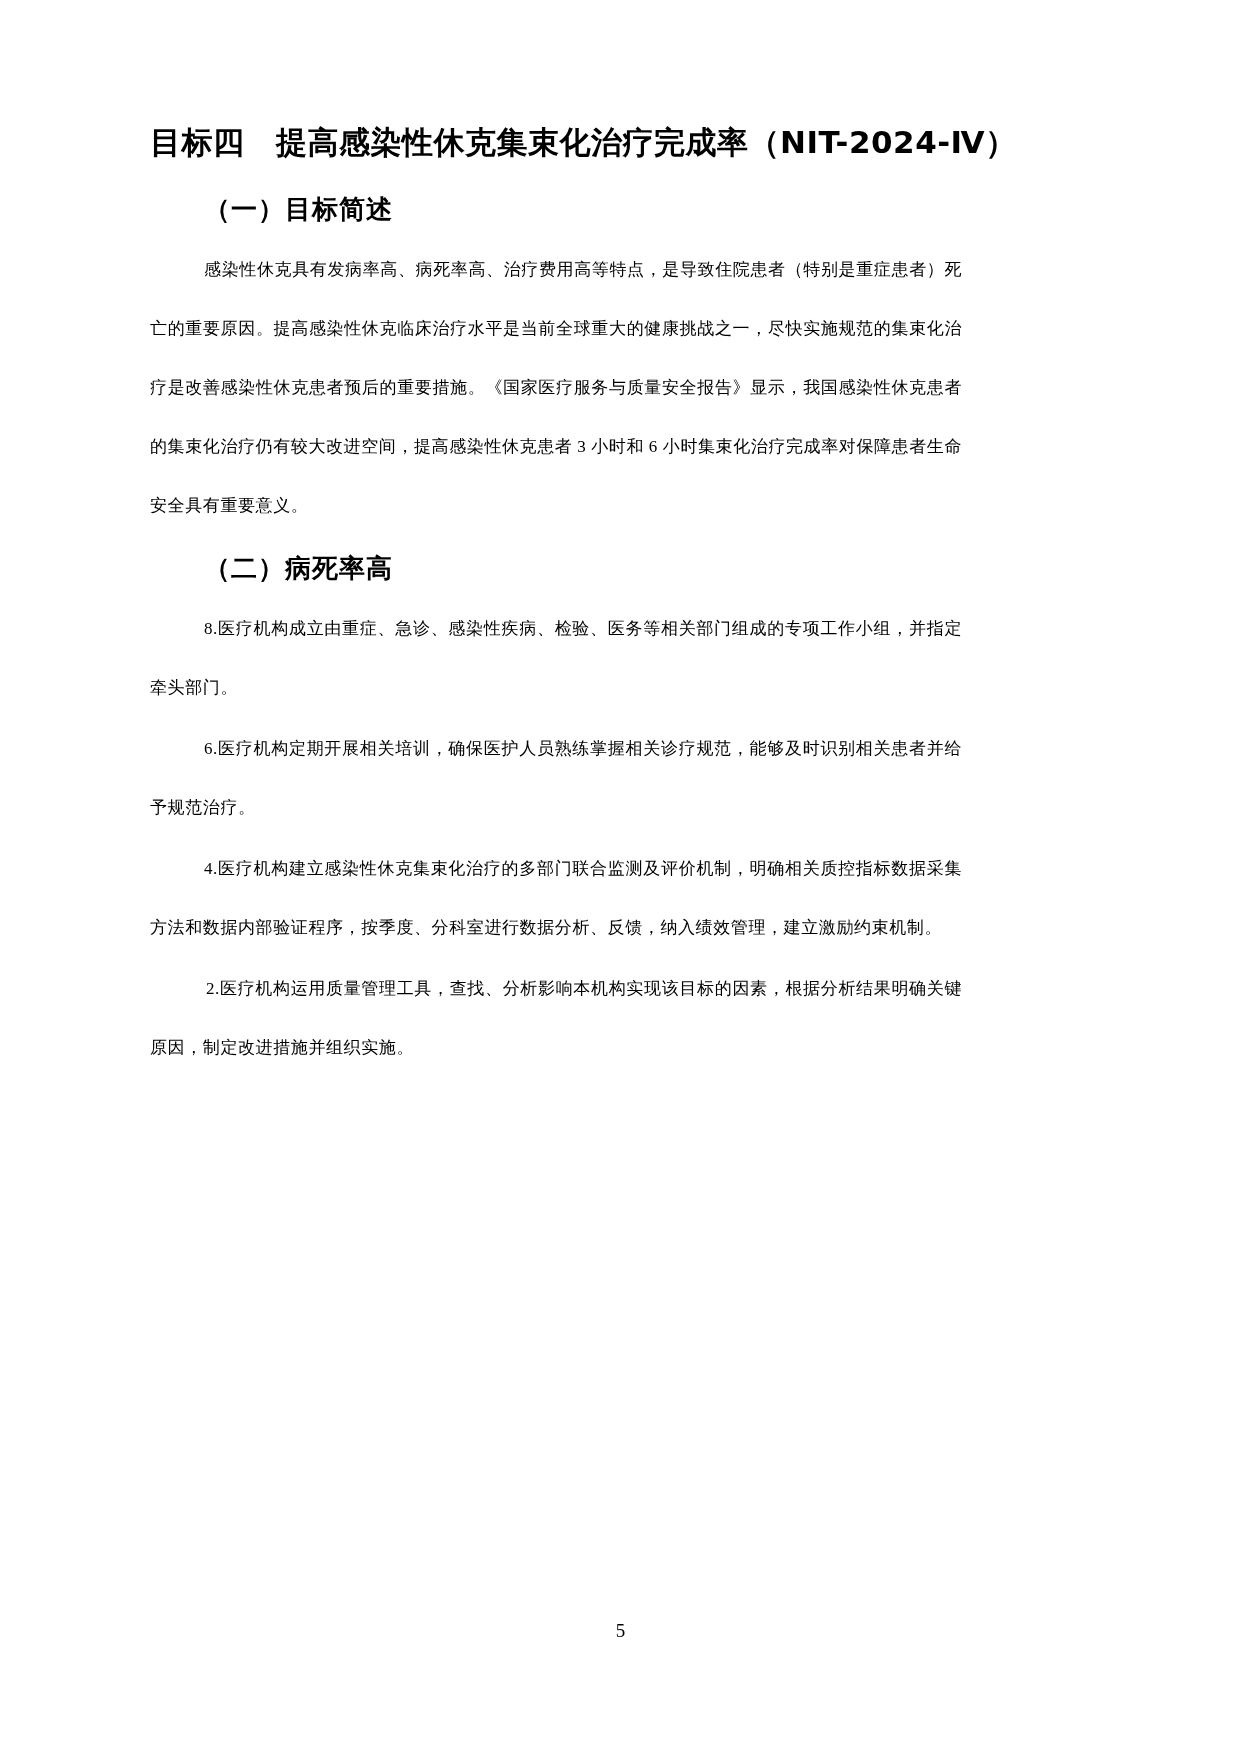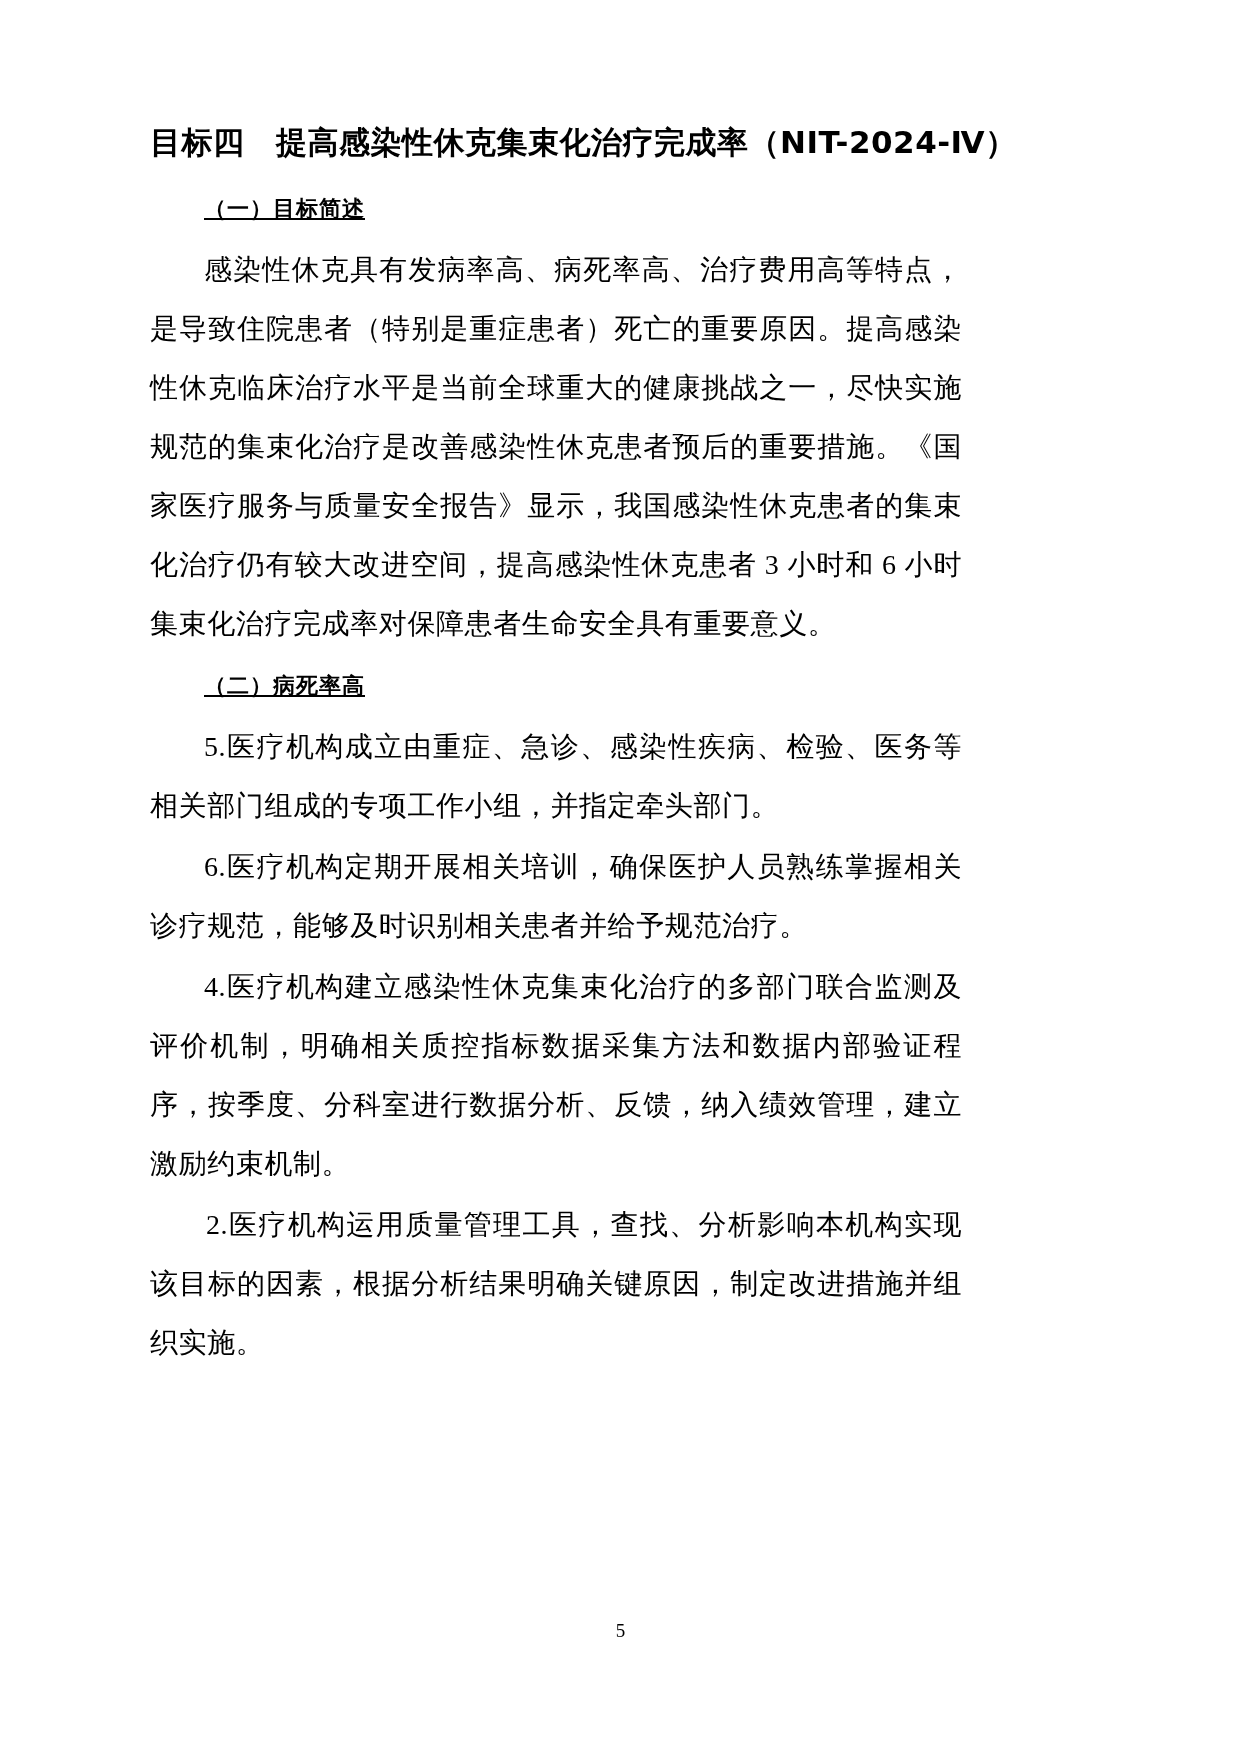--- a/index.html
+++ b/index.html
@@ -35,31 +35,30 @@
     line-height: 48px;
     letter-spacing: 0.5px;
     white-space: nowrap;
     margin: 0 0 22px 0;
     text-align: left;
   }
 
   .section-heading {
     font-family: "DejaVu Sans", "Liberation Sans", sans-serif;
     font-weight: 700;
-    font-size: 22px;
+    font-size: 26px;
     line-height: 42px;
     letter-spacing: 1px;
     margin: 0 0 10px 0;
     text-indent: 54px;
-    text-decoration: underline;
   }
 
   .para {
     font-family: "Liberation Serif", "DejaVu Serif", serif;
-    font-size: 28px;
+    font-size: 17px;
     line-height: 59px;
     letter-spacing: 0.6px;
     text-align: justify;
     text-justify: inter-character;
     text-indent: 54px;
     margin: 0 0 2px 0;
     word-break: break-all;
   }
   .para.tight-indent { text-indent: 56px; }
 
@@ -89,21 +88,21 @@
     <h1 class="doc-title">目标四　提高感染性休克集束化治疗完成率（NIT-2024-Ⅳ）</h1>
 
     <h2 class="section-heading">（一）目标简述</h2>
 
     <p class="para">感染性休克具有发病率高、病死率高、治疗费用高等特点，是导致住院患者（特别是重症患者）死亡的重要原因。提高感染性休克临床治疗水平是当前全球重大的健康挑战之一，尽快实施规范的集束化治疗是改善感染性休克患者预后的重要措施。《国家医疗服务与质量安全报告》显示，我国感染性休克患者的集束化治疗仍有较大改进空间，提高感染性休克患者 3 小时和 6 小时集束化治疗完成率对保障患者生命安全具有重要意义。</p>
 
     <div class="block-gap-sm"></div>
 
     <h2 class="section-heading">（二）病死率高</h2>
 
-    <p class="para">5.医疗机构成立由重症、急诊、感染性疾病、检验、医务等相关部门组成的专项工作小组，并指定牵头部门。</p>
+    <p class="para">8.医疗机构成立由重症、急诊、感染性疾病、检验、医务等相关部门组成的专项工作小组，并指定牵头部门。</p>
 
     <p class="para">6.医疗机构定期开展相关培训，确保医护人员熟练掌握相关诊疗规范，能够及时识别相关患者并给予规范治疗。</p>
 
     <p class="para">4.医疗机构建立感染性休克集束化治疗的多部门联合监测及评价机制，明确相关质控指标数据采集方法和数据内部验证程序，按季度、分科室进行数据分析、反馈，纳入绩效管理，建立激励约束机制。</p>
 
     <p class="para tight-indent">2.医疗机构运用质量管理工具，查找、分析影响本机构实现该目标的因素，根据分析结果明确关键原因，制定改进措施并组织实施。</p>
 
   </div>
 
   <div class="page-number">5</div>

